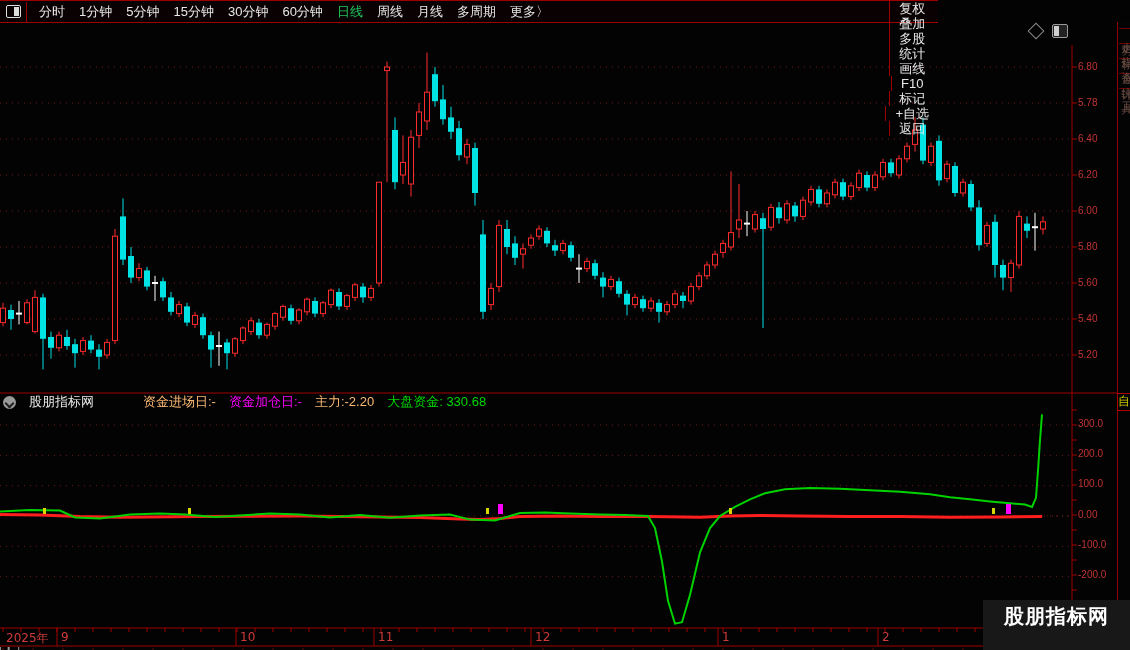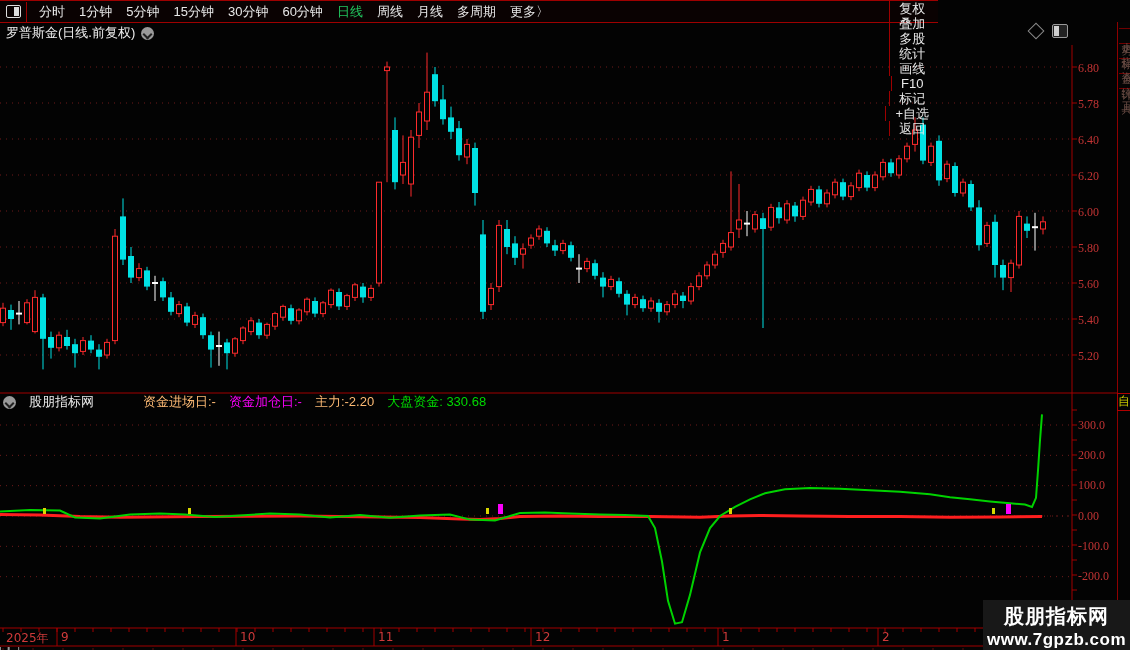--- a/index.html
+++ b/index.html
@@ -23,22 +23,22 @@
   .titlebar{left:0;top:22px;width:1130px;height:22px;display:flex;align-items:center;color:#efefef;font-size:13px;}
   .titlebar .t{margin-left:6px;}
   .chev-circle{width:13px;height:13px;border-radius:50%;background:#9a9a9a;margin-left:6px;position:relative;}
   .chev-circle::after{content:"";position:absolute;left:3px;top:4px;width:5px;height:5px;
       border-right:2px solid #222;border-bottom:2px solid #222;transform:rotate(45deg);}
   .title-icons{position:absolute;left:1030px;top:24px;display:flex;gap:10px;align-items:center;}
   .diamond{width:10px;height:10px;border:1px solid #8a8a8a;transform:rotate(45deg);}
   .panel-ic{width:14px;height:12px;border:1px solid #9a9a9a;border-radius:2px;position:relative;background:#222;}
   .panel-ic::after{content:"";position:absolute;left:1px;top:1px;bottom:1px;width:5px;background:#cfcfcf;}
   
-  .ylab{position:absolute;left:1078px;width:46px;color:#c23434;font-size:12px;
-        font-family:Liberation Serif, serif;z-index:2;}
+  .ylab{position:absolute;left:1078px;width:46px;color:#c23434;font-size:10px;
+        font-family:Liberation Sans, sans-serif;z-index:2;}
   
   .subhdr{left:0;top:394px;width:1120px;height:16px;display:flex;align-items:center;gap:13px;
           font-size:13px;white-space:nowrap;}
   .sh-name{color:#e8e8e8;}
   .sh-y{color:#fdba74;margin-left:36px;}
   .sh-m{color:#fb00fb;}
   .sh-r{color:#fdba74;}
   .sh-g{color:#00d800;}
   
   .mlab{position:absolute;top:630px;color:#cf3a3a;font-size:12px;z-index:2;
@@ -508,24 +508,20 @@
       <span class="tb-rbtn">多股</span>
       <span class="tb-rbtn">统计</span>
       <span class="tb-rbtn">画线</span>
       <span class="tb-rbtn">F10</span>
       <span class="tb-rbtn">标记</span>
       <span class="tb-rbtn">+自选</span>
       <span class="tb-rbtn">返回</span>
     </div>
   </div>
 
-  <div class="ov titlebar">
-    <span class="t">罗普斯金(日线.前复权)</span>
-    <span class="chev-circle"></span>
-  </div>
   <div class="title-icons ov">
     <span class="diamond"></span>
     <span class="panel-ic"></span>
   </div>
 
   <div class="ylab" style="top:61px">6.80</div>
   <div class="ylab" style="top:97px">5.78</div>
   <div class="ylab" style="top:133px">6.40</div>
   <div class="ylab" style="top:169px">6.20</div>
   <div class="ylab" style="top:205px">6.00</div>
@@ -566,16 +562,15 @@
       <div class="sb-seg">资金</div>
       <div class="sb-seg">统计</div>
       <div class="sb-seg">工具</div>
     </div>
   <div class="sb-box">自</div>
 
   <div class="ov botstrip">▏▎ ▏</div>
 
   <div class="ov wm">
     <div class="l1">股朋指标网</div>
-    <div class="l2">www.7gpzb.com</div>
   </div>
 
 </div>
 
 </body></html>

